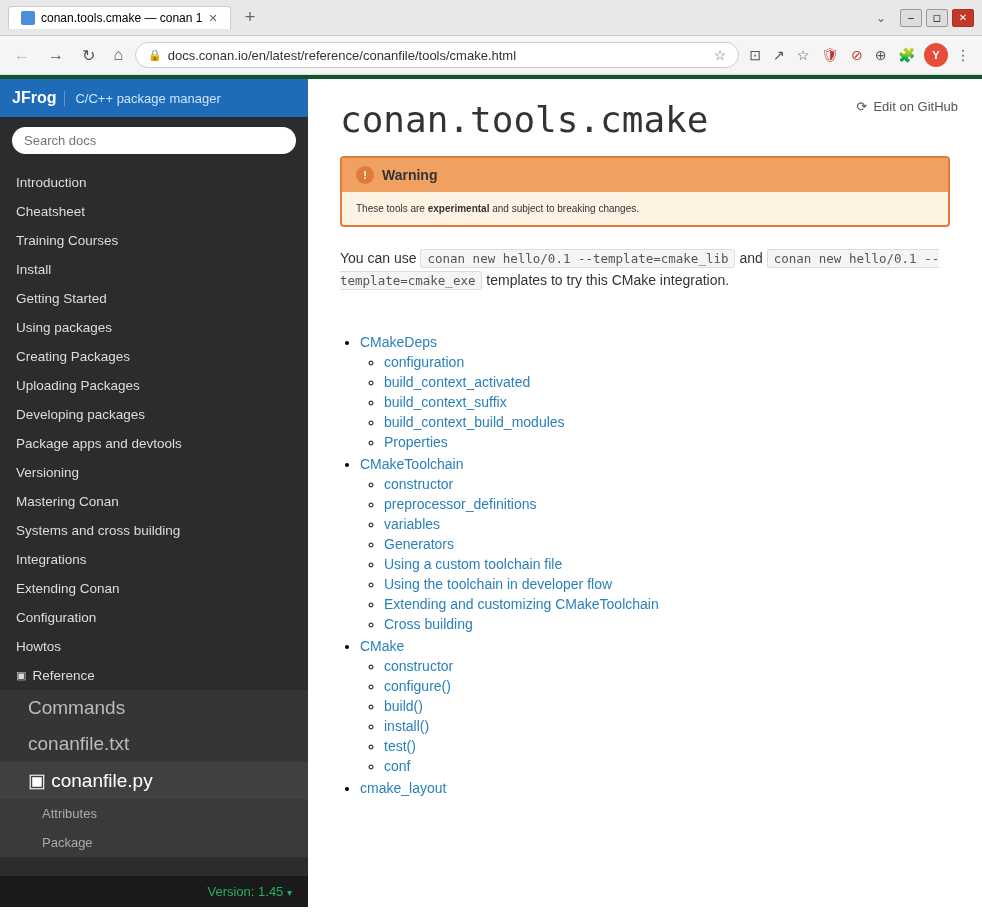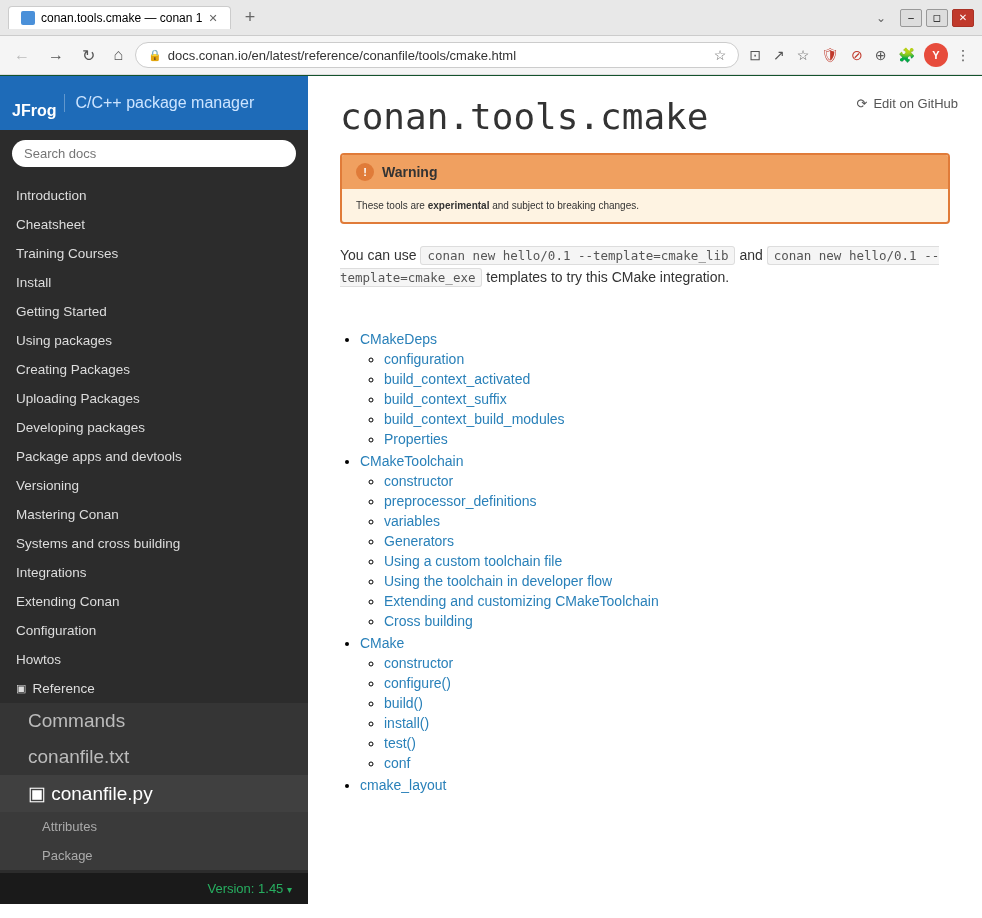--- a/index.html
+++ b/index.html
@@ -1,19 +1,19 @@
 <!DOCTYPE html>
 <html><head>
   <meta charset="utf-8">
   <style>
     * { box-sizing: border-box; margin: 0; padding: 0; }
     body { font-family: -apple-system, BlinkMacSystemFont, 'Segoe UI', sans-serif; font-size: 14px; background: #fff; overflow: hidden; }
 
     
-    .browser-chrome { background: #f0f0f0; border-bottom: 1px solid #14532d; }
+    .browser-chrome { background: #f0f0f0; border-bottom: 4px solid #14532d; }
     .browser-title-bar { background: #e8e8e8; display: flex; align-items: center; padding: 6px 8px; gap: 6px; border-bottom: 1px solid #ccc; }
     .browser-tab { background: #fff; border: 1px solid #ccc; border-bottom: none; border-radius: 4px 4px 0 0; padding: 4px 12px; font-size: 12px; display: flex; align-items: center; gap: 6px; min-width: 160px; }
     .browser-tab .tab-favicon { width: 14px; height: 14px; background: #4a90d9; border-radius: 2px; display: inline-block; }
     .browser-tab .tab-close { margin-left: auto; cursor: pointer; color: #666; font-size: 11px; }
     .browser-new-tab { background: none; border: none; font-size: 18px; cursor: pointer; color: #666; padding: 0 8px; }
     .window-controls { margin-left: auto; display: flex; gap: 4px; }
     .win-btn { width: 22px; height: 18px; border: 1px solid #999; border-radius: 2px; cursor: pointer; display: flex; align-items: center; justify-content: center; font-size: 10px; background: #ddd; }
     .win-btn.close { background: #c0392b; color: white; border-color: #a93226; }
 
     .browser-nav { display: flex; align-items: center; padding: 6px 8px; gap: 6px; background: #f5f5f5; border-bottom: 1px solid #ddd; }
@@ -25,22 +25,22 @@
     .nav-icons { display: flex; gap: 4px; align-items: center; }
     .nav-icon-btn { background: none; border: none; cursor: pointer; padding: 4px; border-radius: 3px; font-size: 14px; color: #555; }
     .user-avatar { width: 24px; height: 24px; background: #e74c3c; border-radius: 50%; display: flex; align-items: center; justify-content: center; color: white; font-size: 11px; font-weight: bold; }
 
     
     .app-layout { display: flex; height: calc(918px - 90px); }
 
     
     .sidebar { width: 308px; min-width: 308px; background: #2c2c2c; color: #fff; display: flex; flex-direction: column; overflow: hidden; }
     .sidebar-header { background: #1e6bb8; padding: 10px 12px; display: flex; align-items: center; gap: 8px; }
-    .jfrog-logo { color: white; font-weight: bold; font-size: 16px; margin-top: 16px; }
-    .sidebar-subtitle { color: #cce4ff; font-size: 16px; border-left: 1px solid rgba(255,255,255,0.3); padding-left: 10px; }
+    .jfrog-logo { color: white; font-weight: bold; font-size: 16px; }
+    .sidebar-subtitle { color: #cce4ff; font-size: 13px; border-left: 1px solid rgba(255,255,255,0.3); padding-left: 10px; }
     .search-box { padding: 10px 12px; }
     .search-input { width: 100%; padding: 6px 12px; border-radius: 20px; border: none; background: #fff; color: #333; font-size: 13px; outline: none; }
     .sidebar-nav { flex: 1; overflow-y: auto; padding: 4px 0; }
     .nav-item { padding: 7px 16px; color: #ddd; cursor: pointer; font-size: 13.5px; }
     .nav-section { padding: 7px 16px; color: #ddd; cursor: pointer; font-size: 13.5px; display: flex; align-items: center; gap: 6px; }
     .nav-section-toggle { font-size: 11px; }
     .nav-sub-item { padding: 7px 16px 7px 28px; color: #bbb; cursor: pointer; font-size: 19px; background: #353535; }
     .nav-sub-item.active { background: #404040; color: #fff; }
     .nav-sub-sub-item { padding: 7px 16px 7px 42px; color: #aaa; cursor: pointer; font-size: 13px; background: #3a3a3a; }
     .sidebar-footer { background: #1a1a1a; padding: 8px 16px; text-align: right; color: #27ae60; font-size: 13px; cursor: pointer; }

